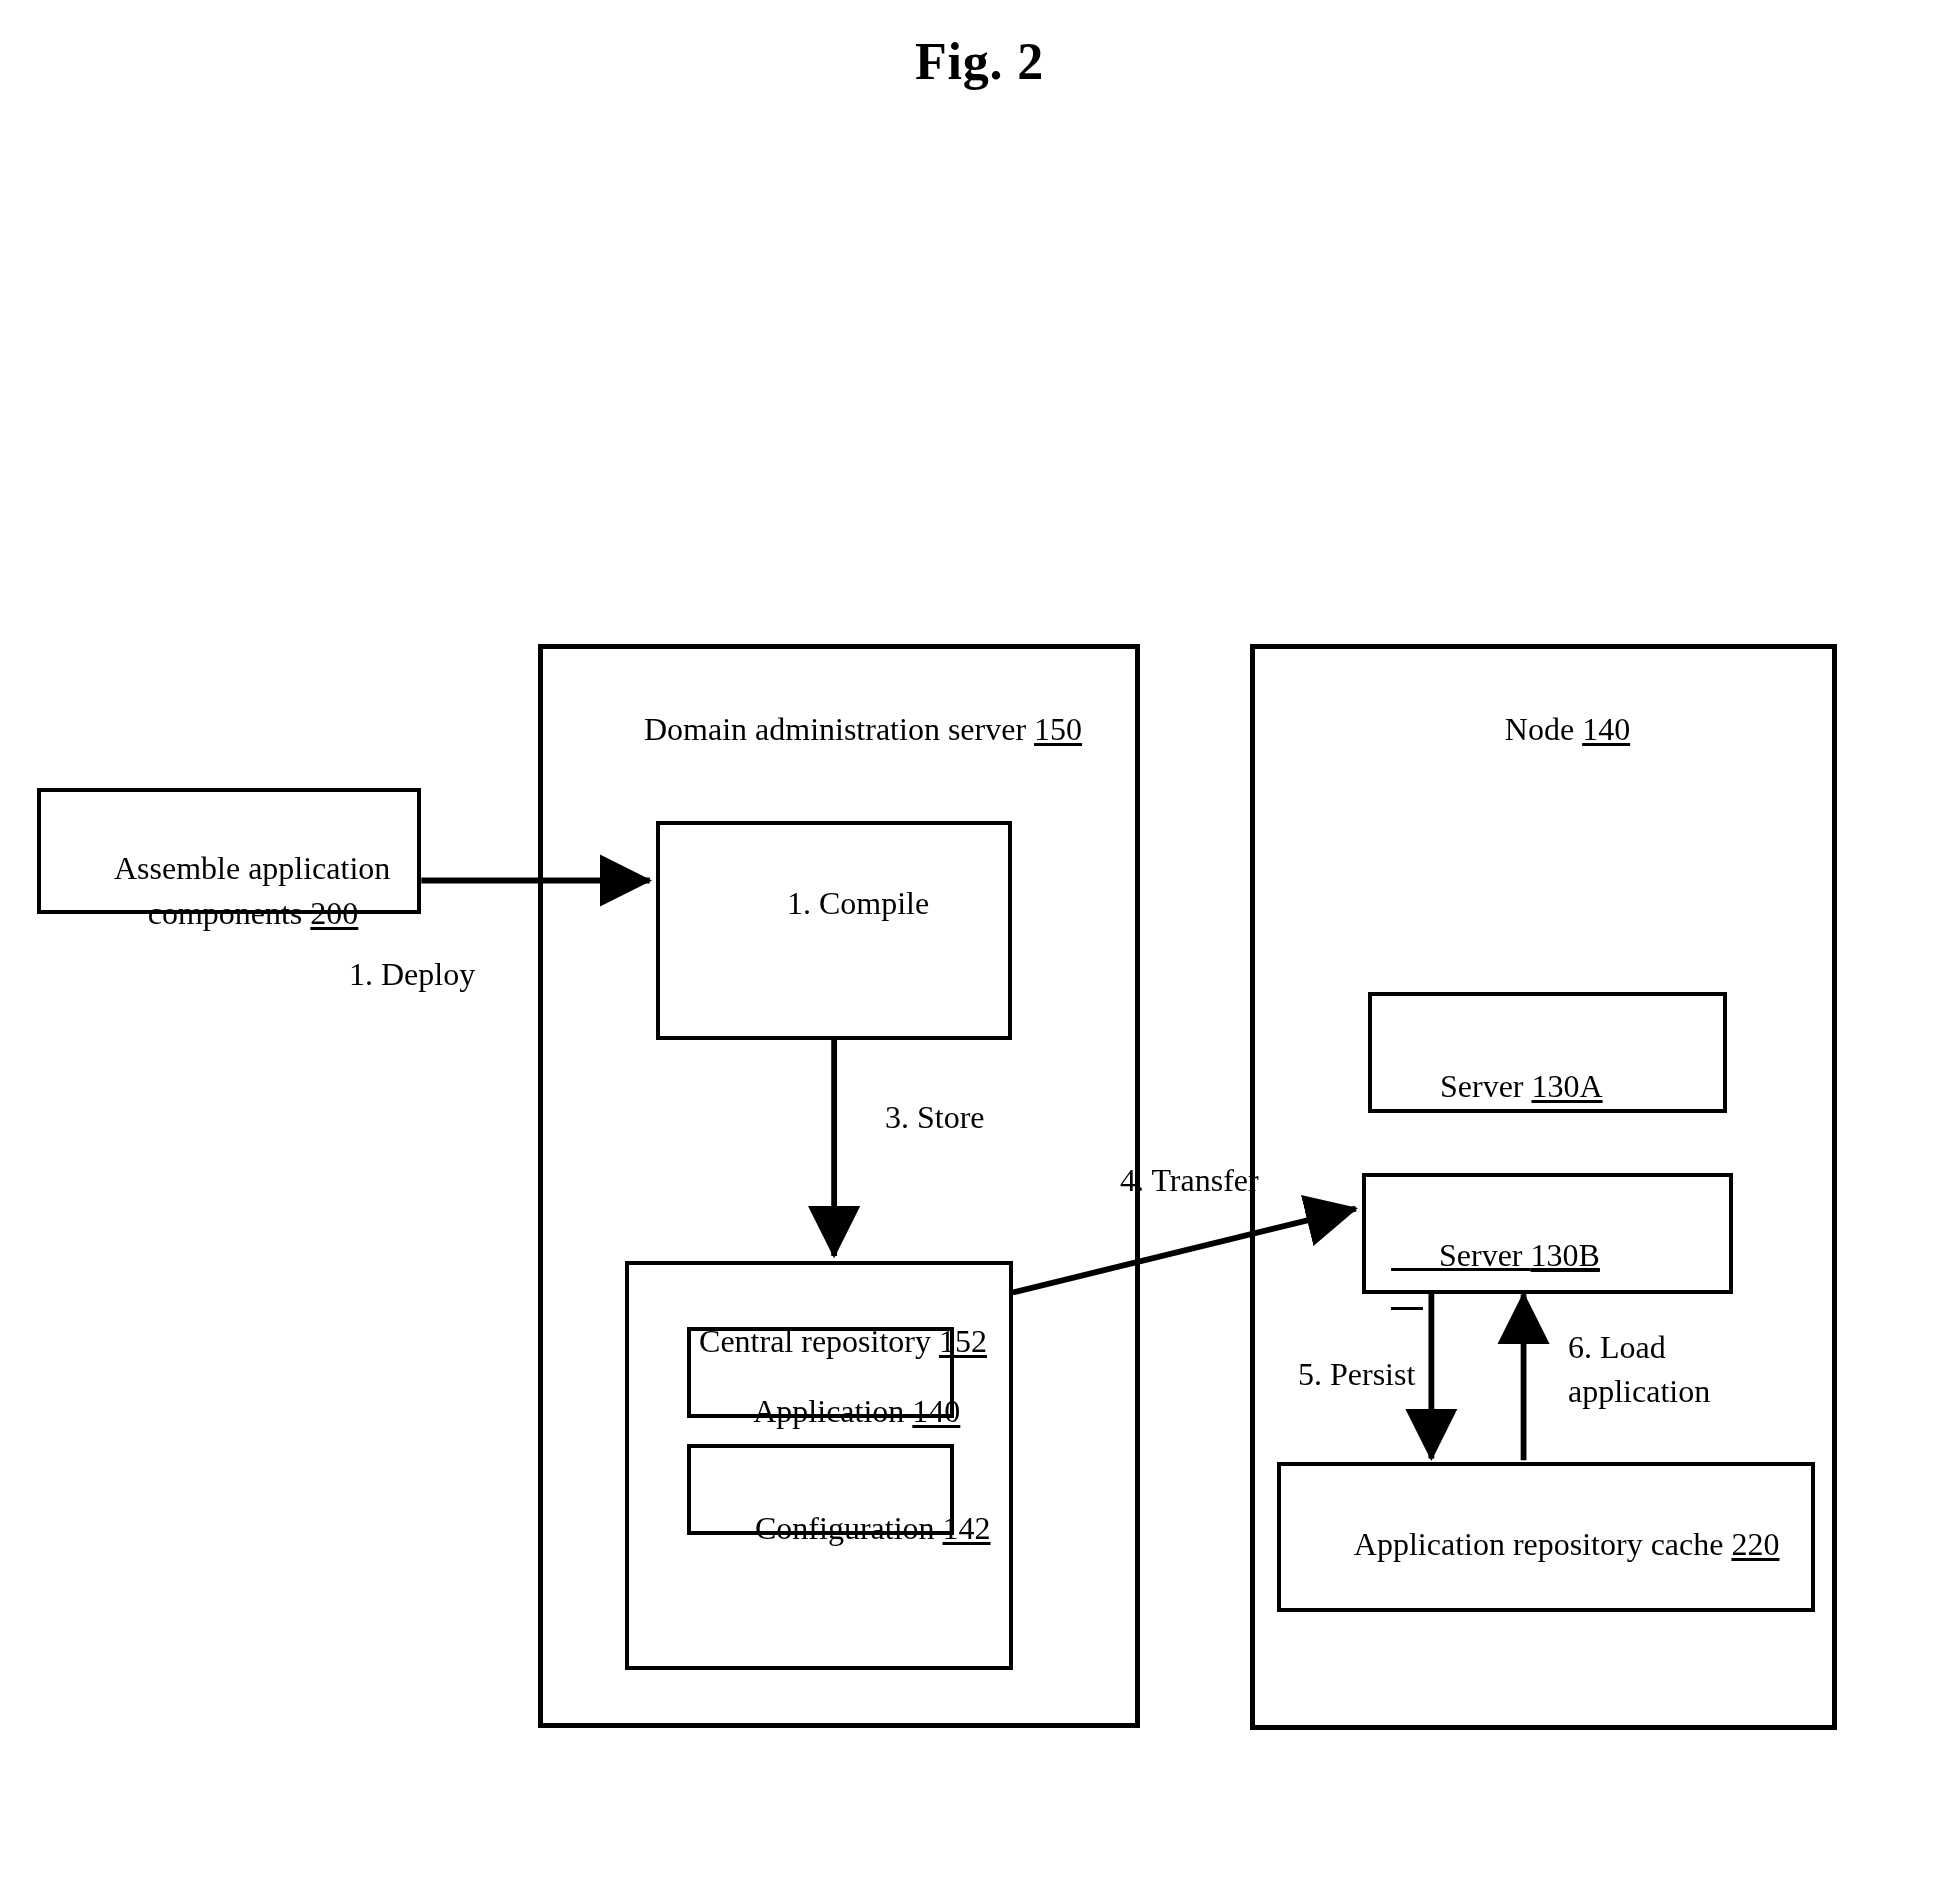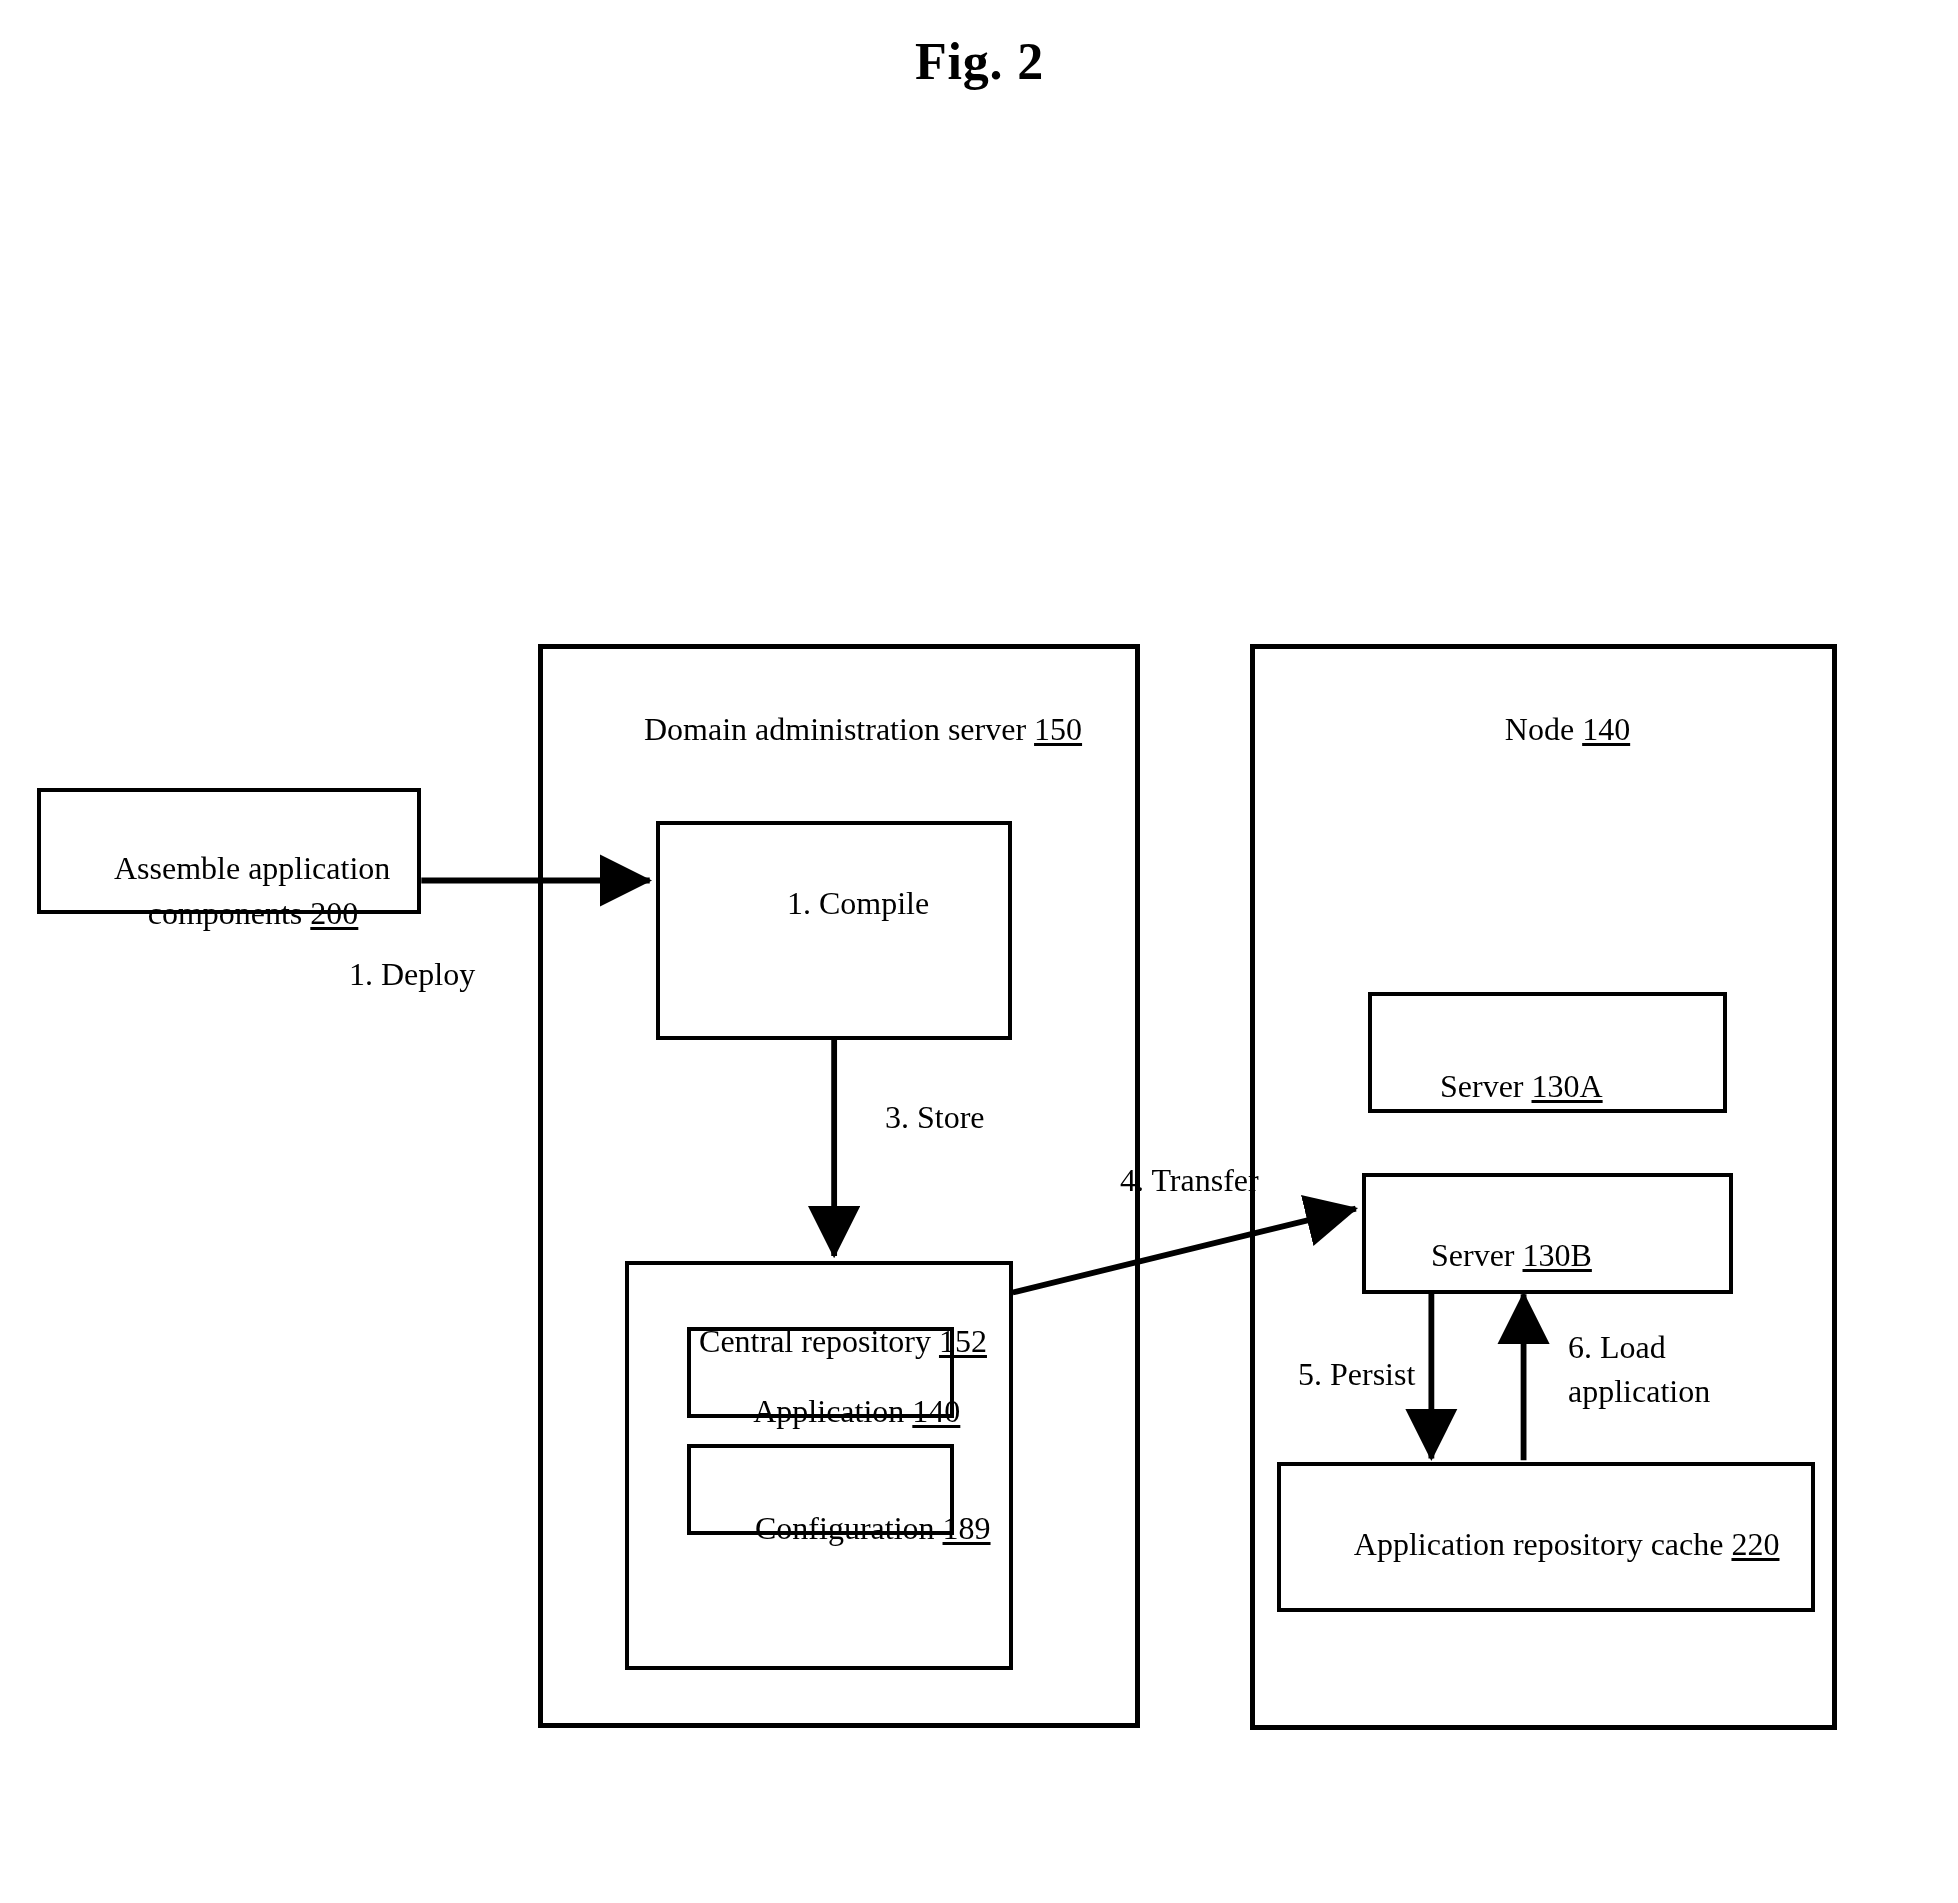--- a/index.html
+++ b/index.html
@@ -122,39 +122,39 @@
     </div>
 
     <div class="box" id="application-box" style="left:58px; top:62px; width:267px; height:91px;">
       <div class="box-label centered-label" style="top:21.6px;">
         <span>Application </span><span class="u">140</span>
       </div>
     </div>
 
     <div class="box" id="configuration-box" style="left:58px; top:179px; width:267px; height:91px;">
       <div class="box-label centered-label" style="top:21.6px;">
-        <span>Configuration </span><span class="u">189</span>
+        <span>Configuration </span><span class="u">142</span>
       </div>
     </div>
   </div>
 
   <div class="box container-box" id="node-container" style="left:1250px; top:644px; width:587px; height:1086px;">
     <div class="box-label centered-label" style="top:21.6px;">
       <span>Node </span><span class="u">140</span>
     </div>
   </div>
 
   <div class="box" id="server-130a-box" style="left:1368px; top:992px; width:359px; height:121px;">
     <div class="box-label" style="left:20px; top:32px;">
       <span>Server </span><span class="u">130A</span>
     </div>
   </div>
 
   <div class="box" id="server-130b-box" style="left:1362px; top:1173px; width:371px; height:121px;">
-    <div class="box-label" style="left:17px; top:20px;">
+    <div class="box-label" style="left:25px; top:20px;text-decoration:underline;">
       <span>Server </span><span class="u">130B</span>
     </div>
   </div>
 
   <div class="box" id="application-repository-cache-box" style="left:1277px; top:1462px; width:538px; height:150px;">
     <div class="box-label" style="left:26.6px; top:20px;">
       <span>Application repository cache </span><span class="u">220</span>
     </div>
   </div>
 

